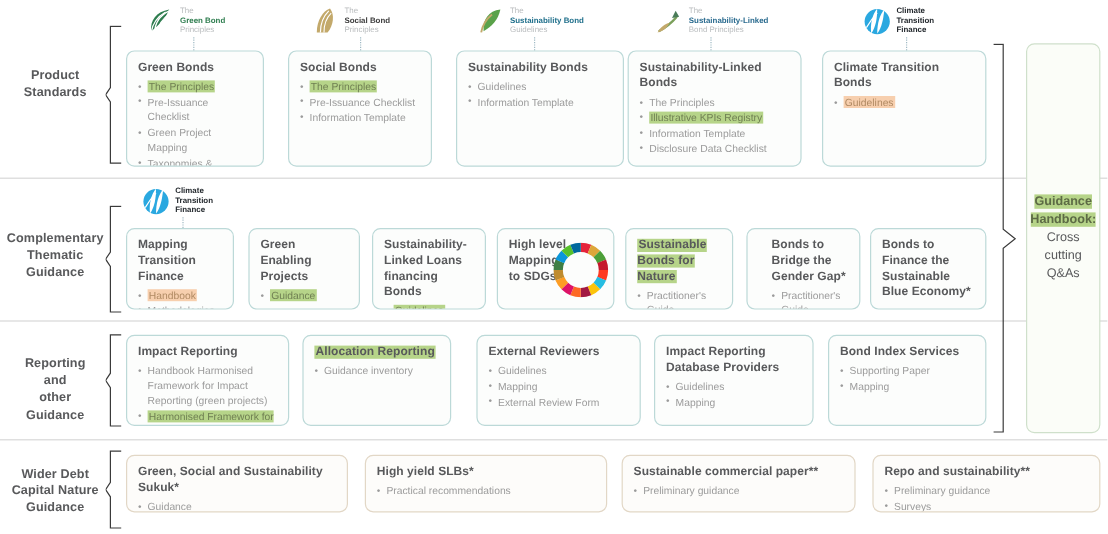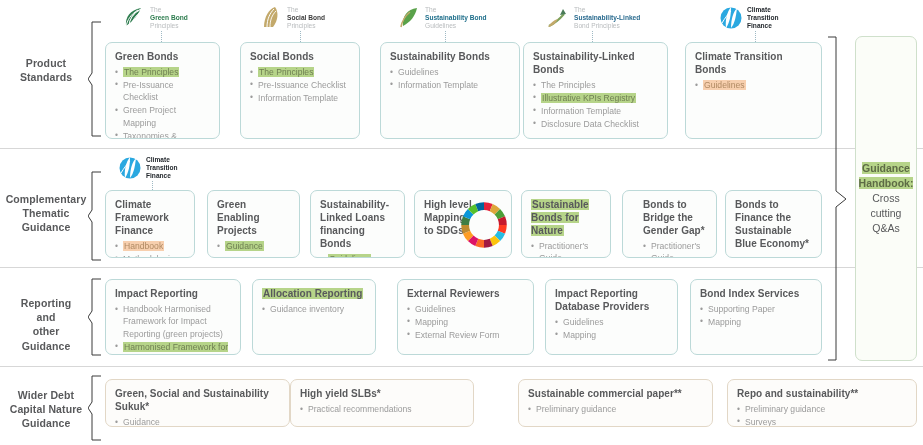--- a/index.html
+++ b/index.html
@@ -266,21 +266,21 @@
     </span>
     <span class="txt">
       <span>Climate</span><br>
       <span>Transition</span><br>
       <span>Finance</span>
     </span>
   </div>
   <div class="dotline" style="left:152px;top:181px;height:9px;"></div>
 
   <div class="card" style="left:105px;top:190px;width:90px;height:68px;">
-    <div class="card-title">Climate Framework Finance</div>
+    <div class="card-title">Mapping Transition Finance</div>
     <ul class="items">
       <li><span class="hl-orange">Handbook</span></li>
       <li><span>Methodologies Registry</span></li>
     </ul>
   </div>
 
   <div class="card" style="left:207px;top:190px;width:93px;height:68px;">
     <div class="card-title">Green Enabling Projects</div>
     <ul class="items">
       <li><span class="hl-green">Guidance</span></li>
@@ -404,21 +404,21 @@
     </svg>
   </div>
 
   <div class="card warm" style="left:105px;top:379px;width:185px;height:48px;">
     <div class="card-title">Green, Social and Sustainability Sukuk*</div>
     <ul class="items">
       <li><span>Guidance</span></li>
     </ul>
   </div>
 
-  <div class="card warm" style="left:290px;top:379px;width:184px;height:48px;">
+  <div class="card warm" style="left:304px;top:379px;width:202px;height:48px;">
     <div class="card-title">High yield SLBs*</div>
     <ul class="items">
       <li><span>Practical recommendations</span></li>
     </ul>
   </div>
 
   <div class="card warm" style="left:518px;top:379px;width:195px;height:48px;">
     <div class="card-title">Sustainable commercial paper**</div>
     <ul class="items">
       <li><span>Preliminary guidance</span></li>

